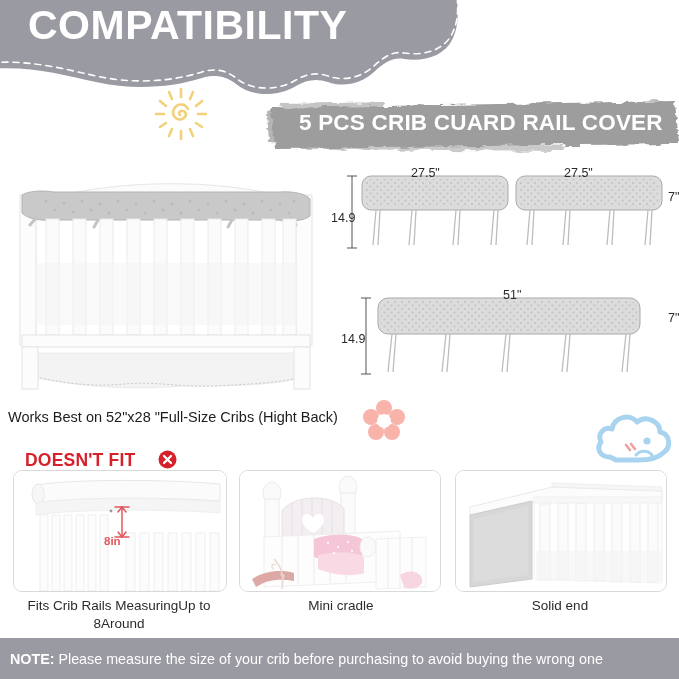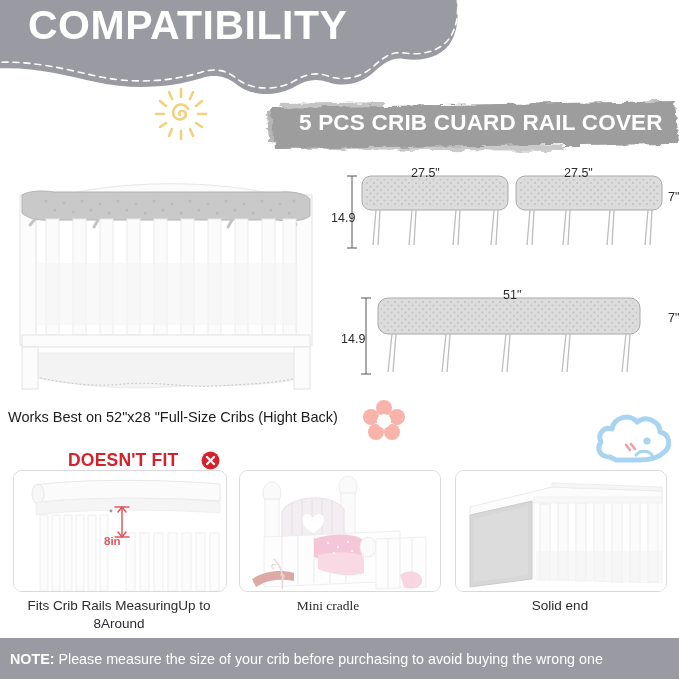--- a/index.html
+++ b/index.html
@@ -103,23 +103,22 @@
     font-family: "Liberation Sans", sans-serif;
     white-space: nowrap;
   }
 
   
   #doesnt-fit-row {
     position: absolute;
     left: 25px;
     top: 450px;
     display: flex;
-    align-items: center;
+    align-items: flex-start;
     gap: 23px;
-    margin-left: 43px;
   }
   #doesnt-fit-label {
     font-size: 17.5px;
     font-weight: bold;
     color: #d6202a;
     letter-spacing: 0.2px;
     font-family: "Liberation Sans", sans-serif;
   }
 
   
@@ -155,21 +154,21 @@
   .panel-caption {
     position: absolute;
     top: 597px;
     font-size: 13.5px;
     color: #2b2b2b;
     text-align: center;
     line-height: 1.3;
     font-family: "Liberation Sans", sans-serif;
   }
   #caption-0 { left: 13px;  width: 212px; }
-  #caption-1 { left: 228px; width: 200px; font-family: Liberation Serif, serif; }
+  #caption-1 { left: 241px; width: 200px; }
   #caption-2 { left: 455px; width: 210px; }
 
   
   #note-bar {
     position: absolute;
     left: 0;
     top: 638px;
     width: 679px;
     height: 41px;
     background: #9a9aa2;

